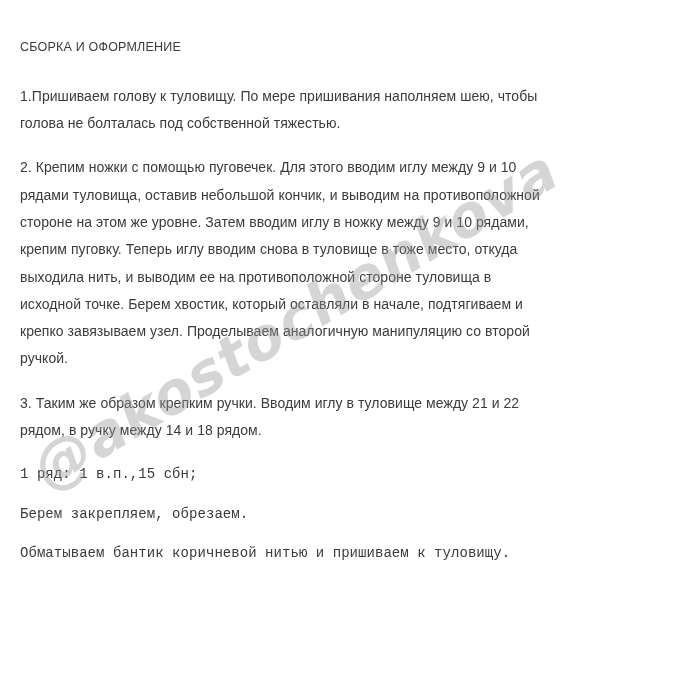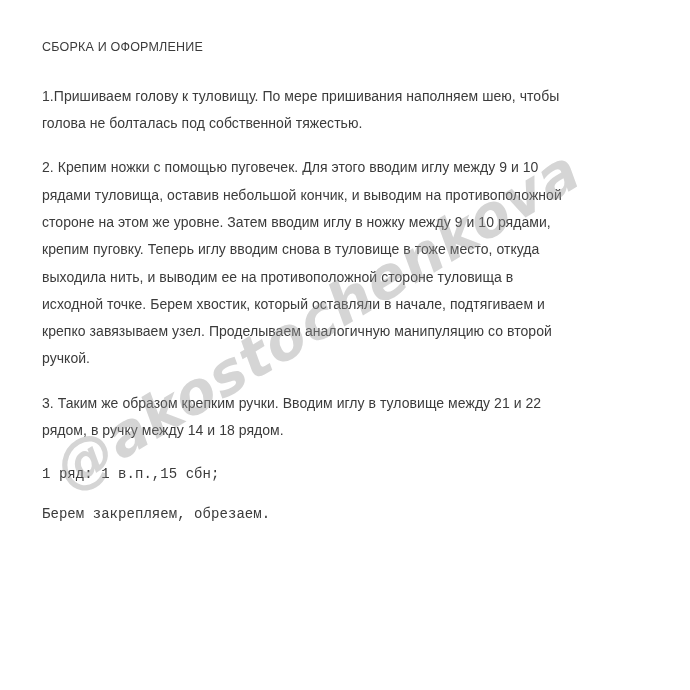--- a/index.html
+++ b/index.html
@@ -13,21 +13,20 @@
     font-family: "Liberation Sans", sans-serif;
     overflow: hidden;
   }
   .page {
     position: relative;
     width: 578px;
     height: 690px;
     background: #ffffff;
     box-sizing: border-box;
     overflow: hidden;
-    margin-left: 22px;
   }
   .content {
     position: relative;
     z-index: 2;
     padding: 38px 24px 0 20px;
     box-sizing: border-box;
   }
   .doc-title {
     font-size: 12.5px;
     color: #3b3b3b;
@@ -81,19 +80,20 @@
 <div class="page">
 
   <div class="content">
     <div class="doc-title">СБОРКА И ОФОРМЛЕНИЕ</div>
 
     <p class="para">1.Пришиваем голову к туловищу. По мере пришивания наполняем шею, чтобы голова не болталась под собственной тяжестью.</p>
     <p class="para">2. Крепим ножки с помощью пуговечек. Для этого вводим иглу между 9 и 10 рядами туловища, оставив небольшой кончик, и выводим на противоположной стороне на этом же уровне. Затем вводим иглу в ножку между 9 и 10 рядами, крепим пуговку. Теперь иглу вводим снова в туловище в тоже место, откуда выходила нить, и выводим ее на противоположной стороне туловища в исходной точке. Берем хвостик, который оставляли в начале, подтягиваем и крепко завязываем узел. Проделываем аналогичную манипуляцию со второй ручкой.</p>
     <p class="para">3. Таким же образом крепким ручки. Вводим иглу в туловище между 21 и 22 рядом, в ручку между 14 и 18 рядом.</p>
     <p class="para list-line">1 ряд: 1 в.п.,15 сбн;</p>
     <p class="para list-line">Берем закрепляем, обрезаем.</p>
+    <p class="para list-line">Обматываем бантик коричневой нитью и пришиваем к туловищу.</p>
   </div>
 
   <div class="watermark">
     <div class="watermark-text">@akostochenkova</div>
   </div>
 
 </div>
 
 </body></html>

